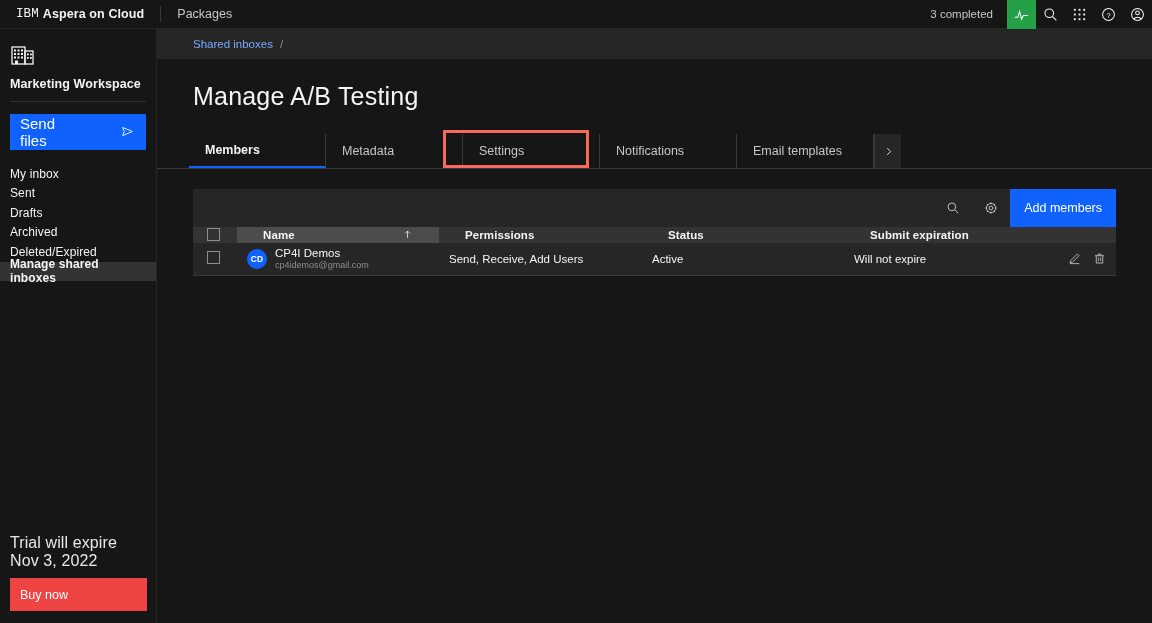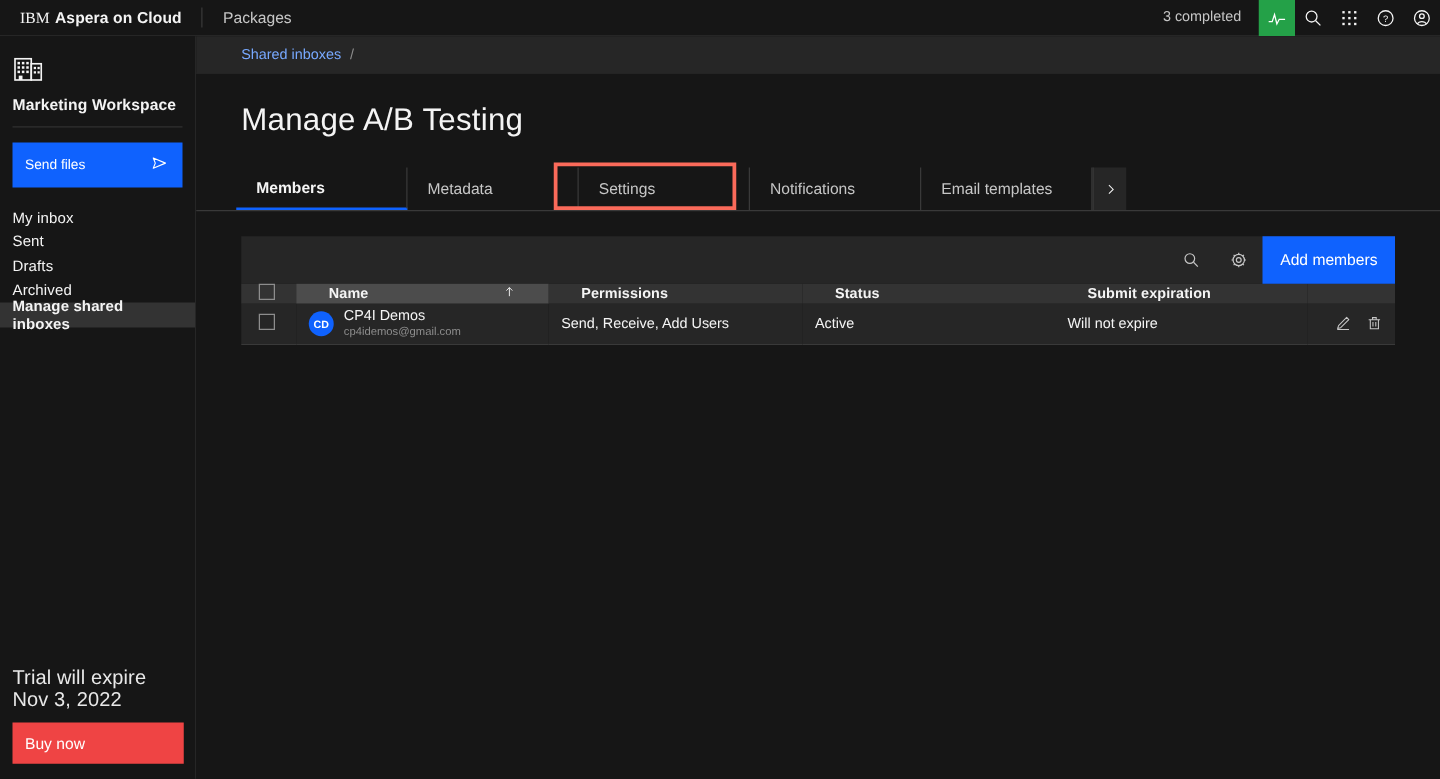--- a/index.html
+++ b/index.html
@@ -16,21 +16,21 @@
     width: 1152px; height: 29px;
     background: #161616;
     border-bottom: 1px solid #262626;
     display: flex; align-items: stretch;
   }
   .brand {
     display: flex; align-items: center;
     padding: 0 16px; font-size: 12.5px; color: #f4f4f4;
     letter-spacing: .1px; white-space: nowrap;
   }
-  .brand .b-prefix { font-weight: 400; margin-right: 4px; font-family: Liberation Serif, serif; }
+  .brand .b-prefix { font-weight: 400; margin-right: 4px; font-family: Liberation Mono, monospace; }
   .brand .b-name { font-weight: 700; }
   .hdr-div { width: 1px; background: #393939; margin: 6px 0; }
   .hdr-link {
     display: flex; align-items: center; padding: 0 16px;
     font-size: 12.5px; color: #c6c6c6; white-space: nowrap;
   }
   .hdr-spacer { flex: 1; }
   .completed-text {
     display: flex; align-items: center; padding: 0 14px;
     font-size: 11.5px; color: #c6c6c6; white-space: nowrap;
@@ -53,23 +53,23 @@
   .ws-icon { width: 26px; height: 26px; }
   .ws-title {
     margin-top: 10px; font-size: 12.5px; font-weight: 700;
     color: #f4f4f4; letter-spacing: .1px;
   }
   .ws-rule { margin: 10px 0 0 0; height: 1px; background: #303030; }
 
   .send-files {
     margin: 12px 10px 0 10px;
     height: 36px; background: #0f62fe;
-    display: flex; align-items: center; justify-content: space-between;
+    display: flex; align-items: center; justify-content: flex-start;
     padding: 0 12px 0 10px;
-    color: #ffffff; font-size: 11px; cursor: pointer; gap: 45px;
+    color: #ffffff; font-size: 15px; cursor: pointer; gap: 45px;
   }
   .nav-list { margin-top: 14px; }
   .nav-item {
     height: 19.5px; display: flex; align-items: center;
     padding: 0 10px; font-size: 12px; color: #f4f4f4;
     letter-spacing: .1px; cursor: pointer;
   }
   .nav-item.active { background: #333333; font-weight: 700; }
 
   .trial-block { position: absolute; bottom: 0; left: 0; width: 157px; padding: 0 10px 12px 10px; }
@@ -266,20 +266,23 @@
         <span>My inbox</span>
       </div>
     <div class="nav-item">
         <span>Sent</span>
       </div>
     <div class="nav-item">
         <span>Drafts</span>
       </div>
     <div class="nav-item">
         <span>Archived</span>
+      </div>
+    <div class="nav-item">
+        <span>Deleted/Expired</span>
       </div>
     <div class="nav-item active">
         <span>Manage shared inboxes</span>
       </div>
   </div>
 
   <div class="trial-block">
     <div class="trial-text">Trial will expire Nov 3, 2022</div>
     <div class="buy-now">
       <span>Buy now</span>

